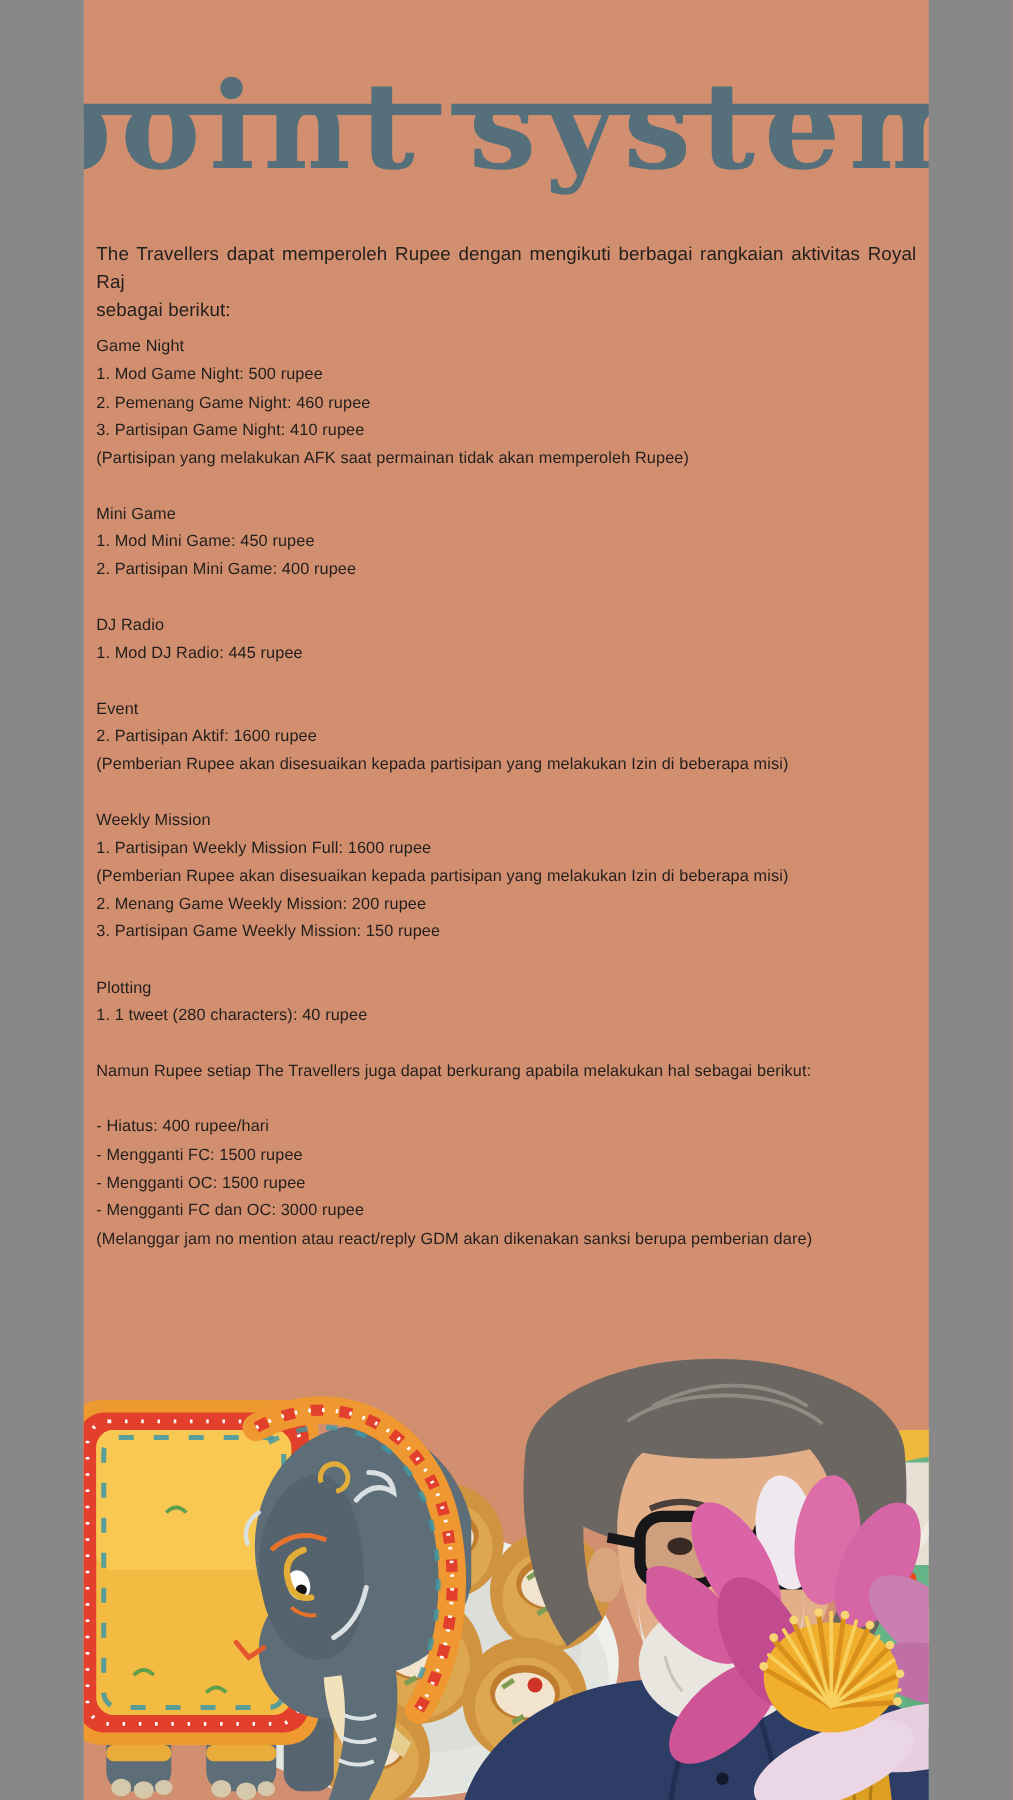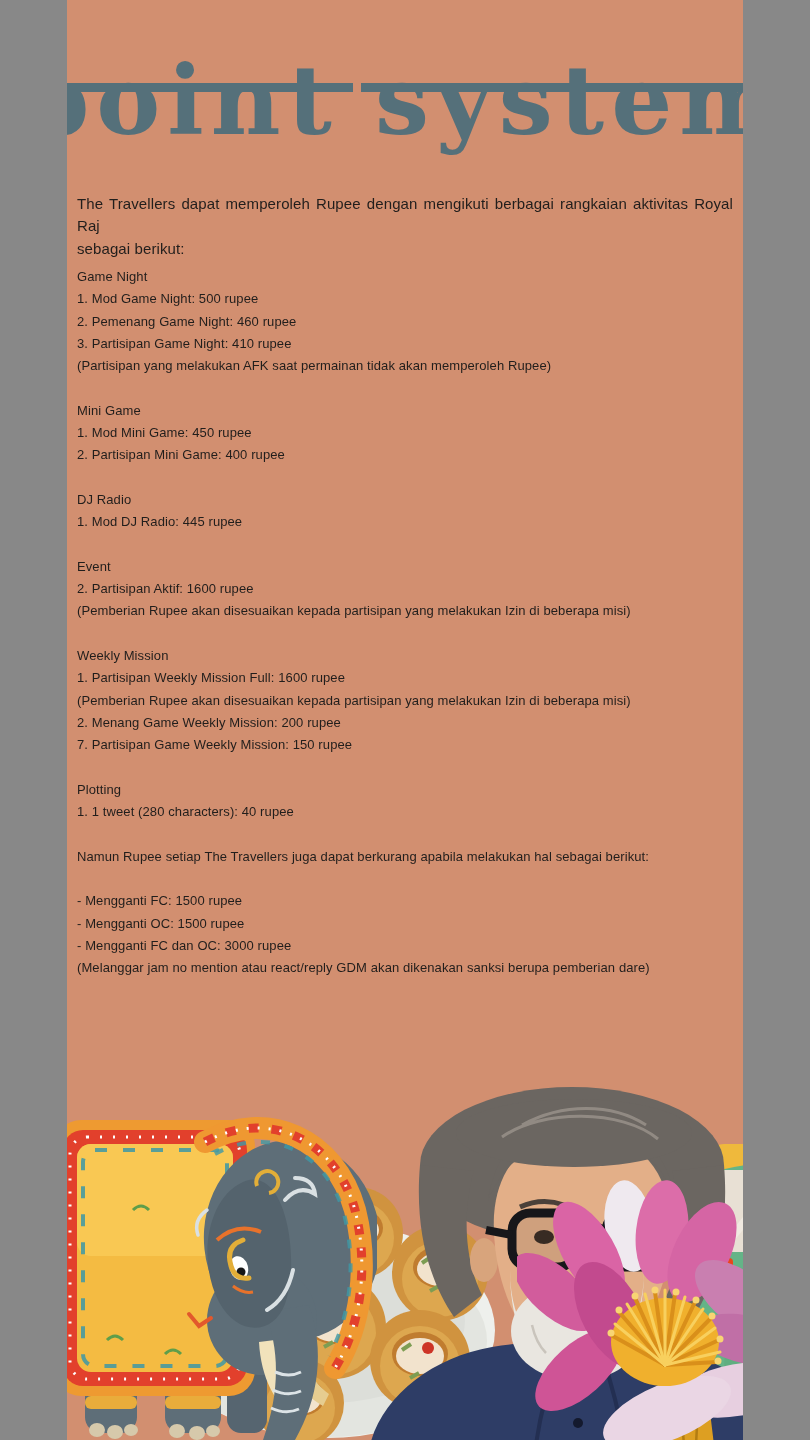--- a/index.html
+++ b/index.html
@@ -80,31 +80,32 @@
         <div class="block">
           <p>Event</p>
           <p>2. Partisipan Aktif: 1600 rupee</p>
           <p>(Pemberian Rupee akan disesuaikan kepada partisipan yang melakukan Izin di beberapa misi)</p>
         </div>
         <div class="block">
           <p>Weekly Mission</p>
           <p>1. Partisipan Weekly Mission Full: 1600 rupee</p>
           <p>(Pemberian Rupee akan disesuaikan kepada partisipan yang melakukan Izin di beberapa misi)</p>
           <p>2. Menang Game Weekly Mission: 200 rupee</p>
-          <p>7. Partisipan Game Weekly Mission: 150 rupee</p>
+          <p>3. Partisipan Game Weekly Mission: 150 rupee</p>
         </div>
         <div class="block">
           <p>Plotting</p>
           <p>1. 1 tweet (280 characters): 40 rupee</p>
         </div>
       </div>
     <div class="block">
       <p>Namun Rupee setiap The Travellers juga dapat berkurang apabila melakukan hal sebagai berikut:</p>
     </div>
     <div id="penalties">
+        <p>- Hiatus: 400 rupee/hari</p>
         <p>- Mengganti FC: 1500 rupee</p>
         <p>- Mengganti OC: 1500 rupee</p>
         <p>- Mengganti FC dan OC: 3000 rupee</p>
         <p>(Melanggar jam no mention atau react/reply GDM akan dikenakan sanksi berupa pemberian dare)</p>
       </div>
   </div>
 
   <div class="collage">
 
     <svg class="svg-plate" width="350" height="300" viewBox="0 0 350 300">

